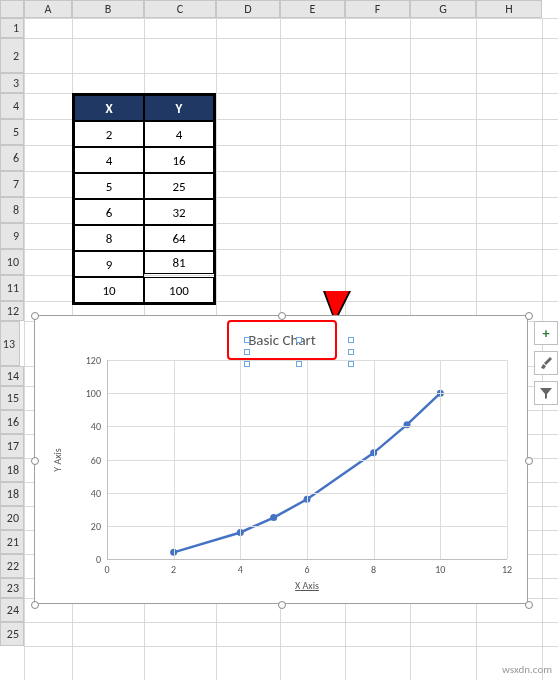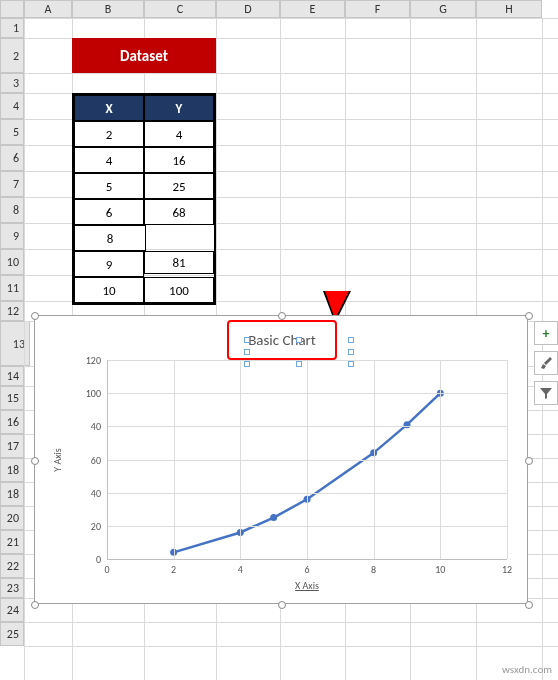--- a/index.html
+++ b/index.html
@@ -244,21 +244,21 @@
       <div class="rowhdr" style="left: 0px; top: 73px; width: 24px; height: 20px;">3</div>
       <div class="rowhdr" style="left: 0px; top: 93px; width: 24px; height: 26px;">4</div>
       <div class="rowhdr" style="left: 0px; top: 119px; width: 24px; height: 26px;">5</div>
       <div class="rowhdr" style="left: 0px; top: 145px; width: 24px; height: 26px;">6</div>
       <div class="rowhdr" style="left: 0px; top: 171px; width: 24px; height: 26px;">7</div>
       <div class="rowhdr" style="left: 0px; top: 197px; width: 24px; height: 26px;">8</div>
       <div class="rowhdr" style="left: 0px; top: 223px; width: 24px; height: 26px;">9</div>
       <div class="rowhdr" style="left: 0px; top: 249px; width: 24px; height: 26px;">10</div>
       <div class="rowhdr" style="left: 0px; top: 275px; width: 24px; height: 26px;">11</div>
       <div class="rowhdr" style="left: 0px; top: 301px; width: 24px; height: 20px;">12</div>
-      <div class="rowhdr" style="left: 0px; top: 321px; width: 30px; height: 45px;">13</div>
+      <div class="rowhdr" style="left: 0px; top: 321px; width: 20px; height: 45px;">13</div>
       <div class="rowhdr" style="left: 0px; top: 366px; width: 24px; height: 20px;">14</div>
       <div class="rowhdr" style="left: 0px; top: 386px; width: 24px; height: 24px;">15</div>
       <div class="rowhdr" style="left: 0px; top: 410px; width: 24px; height: 24px;">16</div>
       <div class="rowhdr" style="left: 0px; top: 434px; width: 24px; height: 24px;">17</div>
       <div class="rowhdr" style="left: 0px; top: 458px; width: 24px; height: 24px;">18</div>
       <div class="rowhdr" style="left: 0px; top: 482px; width: 24px; height: 24px;">18</div>
       <div class="rowhdr" style="left: 0px; top: 506px; width: 24px; height: 24px;">20</div>
       <div class="rowhdr" style="left: 0px; top: 530px; width: 24px; height: 24px;">21</div>
       <div class="rowhdr" style="left: 0px; top: 554px; width: 24px; height: 24px;">22</div>
       <div class="rowhdr" style="left: 0px; top: 578px; width: 24px; height: 20px;">23</div>
@@ -297,47 +297,45 @@
       <div class="hline" style="top: 482px; left: 24px; width: 534px;"></div>
       <div class="hline" style="top: 506px; left: 24px; width: 534px;"></div>
       <div class="hline" style="top: 530px; left: 24px; width: 534px;"></div>
       <div class="hline" style="top: 554px; left: 24px; width: 534px;"></div>
       <div class="hline" style="top: 578px; left: 24px; width: 534px;"></div>
       <div class="hline" style="top: 598px; left: 24px; width: 534px;"></div>
       <div class="hline" style="top: 622px; left: 24px; width: 534px;"></div>
       <div class="hline" style="top: 646px; left: 24px; width: 534px;"></div>
     </div>
 
-  <div class="dataset-banner" id="banner" style="left: 72px; top: 38px; width: 144px; height: 35px;">
-    <span>Dataset</span>
-  </div>
 
   <div class="data-table" id="dtable" style="left: 72px; top: 93px; width: 144px;">
       <div class="data-row">
         <div class="data-cell data-head" style="width: 72px; height: 26px;">X</div>
         <div class="data-cell data-head" style="width: 72px; height: 26px;">Y</div>
       </div>
       <div class="data-row">
         <div class="data-cell" style="width: 72px; height: 26px;">2</div>
         <div class="data-cell" style="width: 72px; height: 26px;">4</div>
       </div>
       <div class="data-row">
         <div class="data-cell" style="width: 72px; height: 26px;">4</div>
         <div class="data-cell" style="width: 72px; height: 26px;">16</div>
       </div>
       <div class="data-row">
         <div class="data-cell" style="width: 72px; height: 26px;">5</div>
         <div class="data-cell" style="width: 72px; height: 26px;">25</div>
       </div>
       <div class="data-row">
         <div class="data-cell" style="width: 72px; height: 26px;">6</div>
-        <div class="data-cell" style="width: 72px; height: 26px;">68</div>
+        <div class="data-cell" style="width: 72px; height: 26px;">32</div>
       </div>
       <div class="data-row">
         <div class="data-cell" style="width: 72px; height: 26px;">8</div>
+        <div class="data-cell" style="width: 72px; height: 26px;">64</div>
       </div>
       <div class="data-row">
         <div class="data-cell" style="width: 72px; height: 26px;">9</div>
         <div class="data-cell" style="width: 72px; height: 23px;">81</div>
       </div>
       <div class="data-row">
         <div class="data-cell" style="width: 72px; height: 26px;">10</div>
         <div class="data-cell" style="width: 72px; height: 26px;">100</div>
       </div>
     </div>

